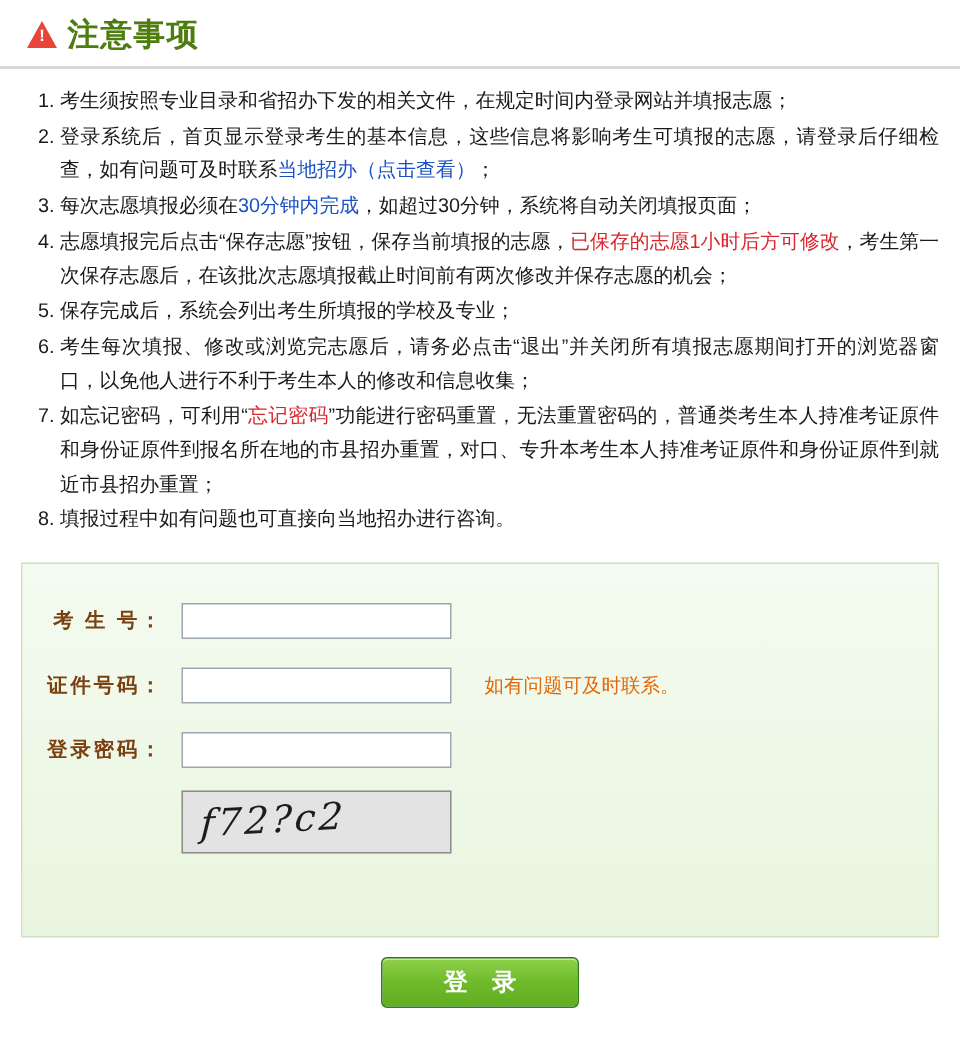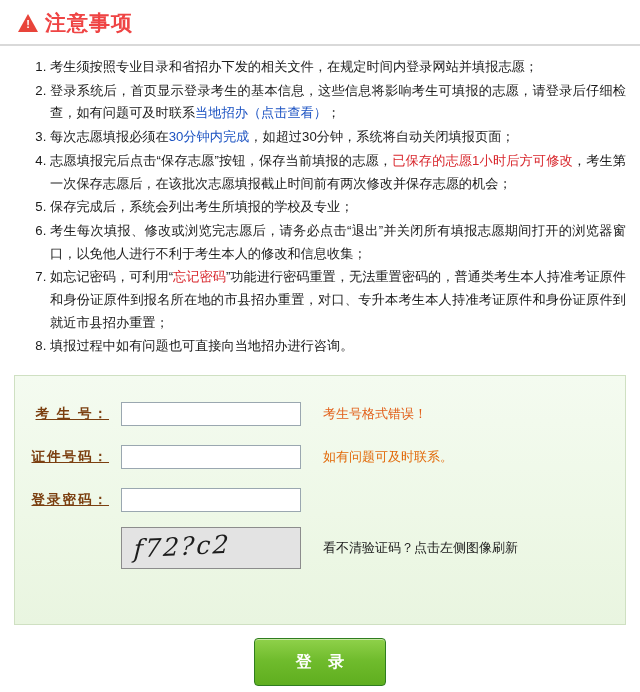--- a/index.html
+++ b/index.html
@@ -46,27 +46,27 @@
     position: absolute;
     top: 6px; left: 0; width: 20px;
     text-align: center;
     font-size: 11px; line-height: 11px;
     color: #ffffff; font-weight: bold;
     font-family: "Liberation Sans", sans-serif;
   }
   .header-title {
     font-size: 21px;
     font-weight: bold;
-    color: #ef4444;
+    color: #4d7c0f;
     letter-spacing: 1px;
   }
 
   
   .notice {
-    padding: 10px 14px 4px 24px;
+    padding: 10px 14px 4px 14px;
     font-size: 13.2px;
     color: #1a1a1a;
     line-height: 1.72;
   }
   .notice ol {
     margin: 0; padding: 0 0 0 26px;
   }
   .notice li {
     margin-bottom: 1px;
     text-align: justify;
@@ -95,21 +95,20 @@
   }
   .flabel {
     width: 106px;
     text-align: right;
     padding-right: 12px;
     font-size: 13.5px;
     font-weight: bold;
     color: #7b3f10;
     letter-spacing: 2px;
     flex: 0 0 auto;
-    text-decoration: underline;
   }
   .finput {
     width: 180px; height: 24px;
     border: 1px solid #9aa7b0;
     background: #ffffff;
     font-size: 13px;
     padding: 2px 4px;
     font-family: "Liberation Sans", sans-serif;
     outline: none;
   }
@@ -155,21 +154,21 @@
   
   .btnrow {
     position: absolute;
     left: 0; top: 638px;
     width: 640px;
     display: flex;
     justify-content: center;
     gap: 58px;
   }
   .bigbtn {
-    width: 132px; height: 48px;
+    width: 132px; height: 34px;
     border: 1px solid #2f7d1f;
     border-radius: 4px;
     background: linear-gradient(to bottom, #8fd14a 0%, #6fbb2c 48%, #5fae1f 100%);
     color: #ffffff;
     font-size: 16px;
     font-weight: bold;
     letter-spacing: 6px;
     text-indent: 6px;
     cursor: pointer;
     font-family: "Liberation Sans", sans-serif;
@@ -202,40 +201,38 @@
         <li><span>如忘记密码，可利用“</span><span class="hl-red">忘记密码</span><span>”功能进行密码重置，无法重置密码的，普通类考生本人持准考证原件和身份证原件到报名所在地的市县招办重置，对口、专升本考生本人持准考证原件和身份证原件到就近市县招办重置；</span></li>
         <li><span>填报过程中如有问题也可直接向当地招办进行咨询。</span></li>
       </ol>
   </div>
 
   <div class="panel">
 
     <div class="frow">
       <div class="flabel">考 生 号：</div>
       <input class="finput" type="text" value="" style="">
-      <div class="fhint err">考生号格式错误！</div>
     </div>
 
     <div class="frow">
       <div class="flabel">证件号码：</div>
       <input class="finput" type="text" value="" style="">
       <div class="fhint">如有问题可及时联系。</div>
     </div>
 
     <div class="frow">
       <div class="flabel">登录密码：</div>
       <input class="finput" type="password" value="" style="">
     </div>
 
 
     <div class="caprow">
       <div class="capbox">
         <span class="captext">f72?c2</span>
       </div>
-      <div class="capnote">看不清验证码？点击左侧图像刷新</div>
     </div>
 
   </div>
 
   <div class="btnrow">
     <button class="bigbtn">登 录</button>
   </div>
 
 </div>
 

